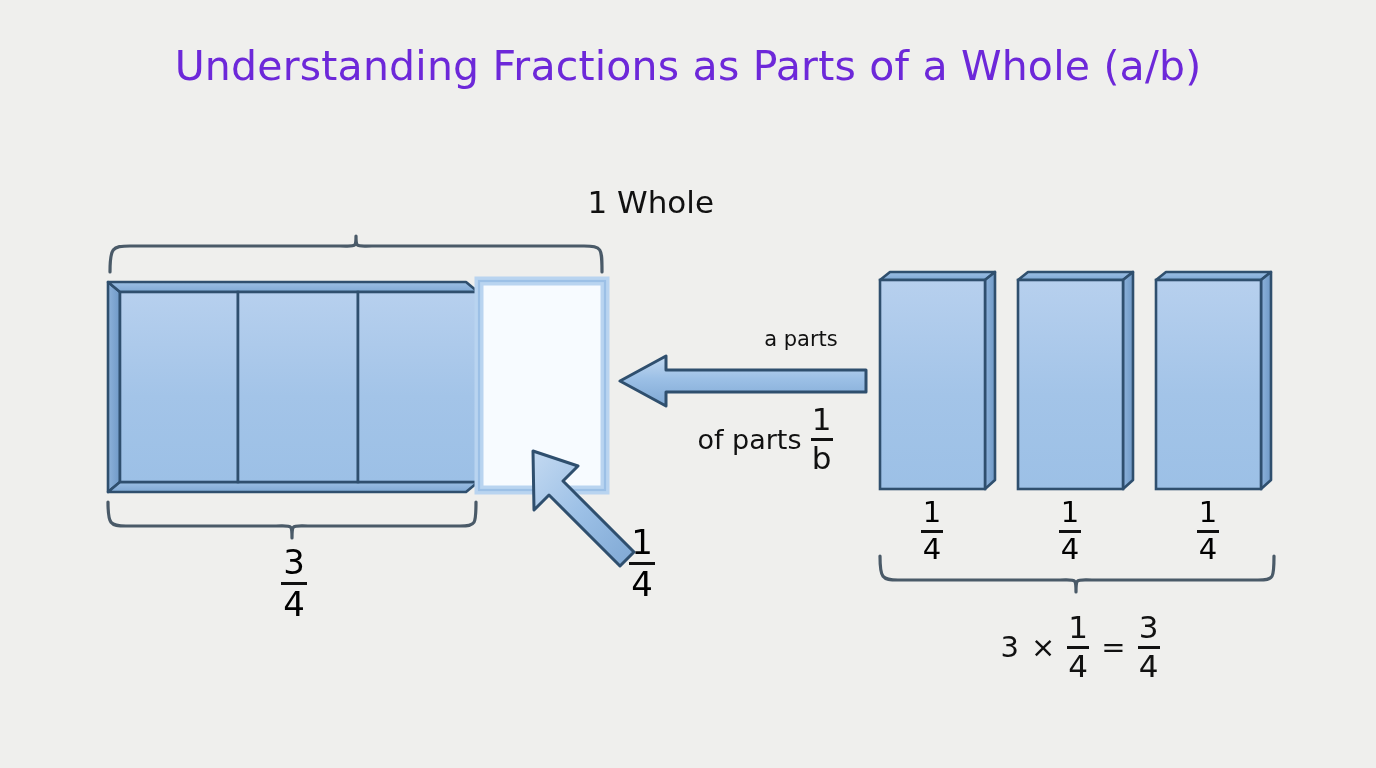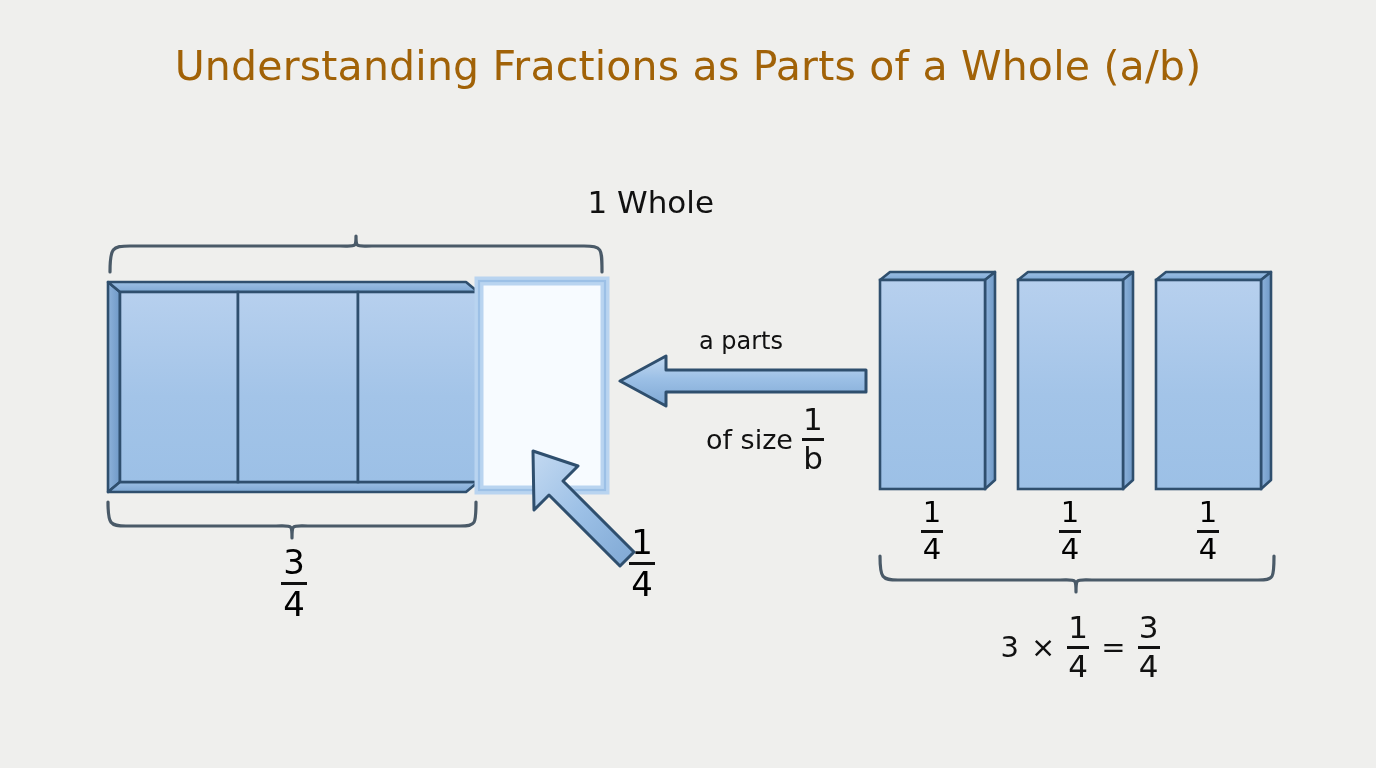--- a/index.html
+++ b/index.html
@@ -24,42 +24,42 @@
     width: 1376px;
     height: 768px;
   }
   .title {
     position: absolute;
     left: 0;
     top: 42px;
     width: 1376px;
     text-align: center;
     font-size: 41px;
-    color: #a16207;
+    color: #6d28d9;
     letter-spacing: 0.2px;
     white-space: nowrap;
   }
   .lbl {
     position: absolute;
     color: #111111;
     white-space: nowrap;
   }
   .whole-label {
     left: 0;
     top: 184px;
     width: 714px;
     text-align: right;
     font-size: 31px;
   }
   .aparts-label {
-    left: 596px;
+    left: 656px;
     top: 327px;
     width: 290px;
     text-align: center;
-    font-size: 24px;
+    font-size: 21px;
   }
   .ofsize-wrap {
     left: 620px;
     top: 404px;
     width: 290px;
     display: flex;
     align-items: center;
     justify-content: center;
     gap: 9px;
   }
@@ -239,21 +239,21 @@
                L 1258 580
                C 1274 580, 1274 578, 1274 556" fill="none" stroke="#4a5a68" stroke-width="3.2" stroke-linecap="round" stroke-linejoin="round"></path>
     </g>
   </svg>
 
   <div class="lbl whole-label">1 Whole</div>
 
   <div class="lbl aparts-label">a parts</div>
 
   <div class="lbl ofsize-wrap">
-    <span class="ofsize-text">of size</span>
+    <span class="ofsize-text">of parts</span>
     <span class="frac f-md">
       <span class="num">1</span>
       <span class="bar"></span>
       <span class="den">b</span>
     </span>
   </div>
 
   <div class="frac-pos frac-34-left">
     <span class="frac f-lg">
       <span class="num">3</span>

